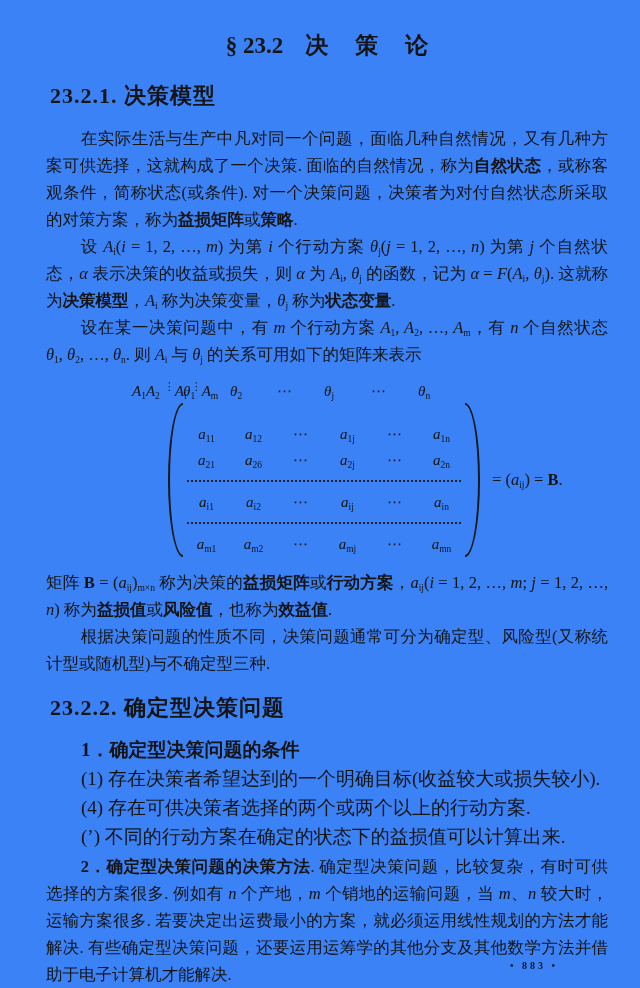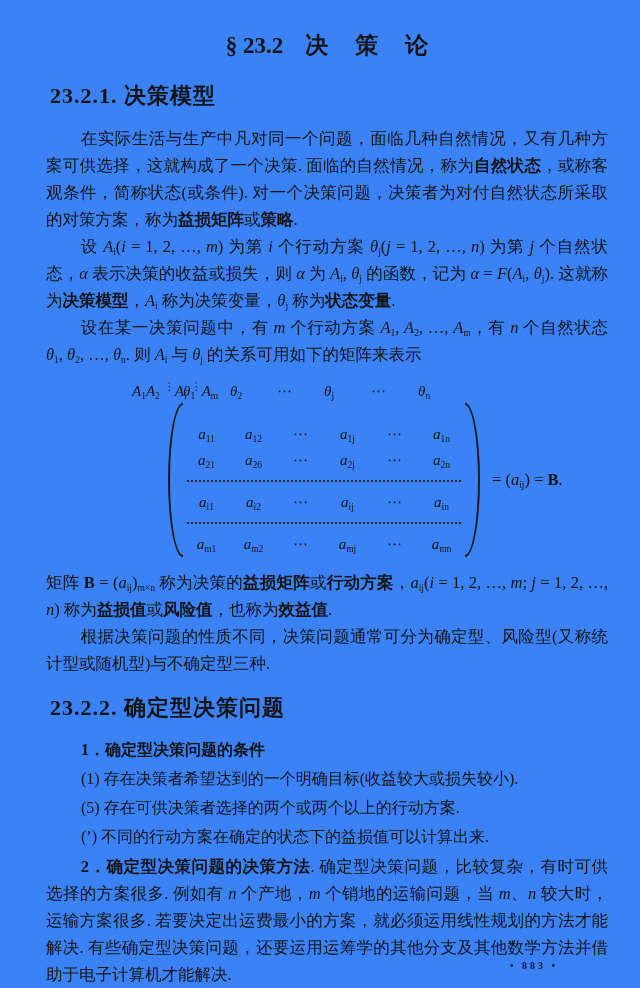--- a/index.html
+++ b/index.html
@@ -33,21 +33,21 @@
     line-height:27px;
     text-align:justify;
     margin:0;
   }
   p.indent{text-indent:2.1em;}
   p.body b{font-weight:bold;}
   p.body i, .mx i{font-style:italic;font-family:"Liberation Serif","DejaVu Serif",serif;}
   sub{font-size:9.5px;vertical-align:-3px;line-height:0;}
   .cond-list{margin:2px 0 2px 0;}
   .cond-line{
-    font-size:16px;
+    font-size:19px;
     line-height:29px;
     margin:0 0 0 35px;
     text-align:left;
   }
   .cond-line b{font-weight:bold;}
   
   .mx{
     display:flex;
     margin:10px 0 12px 86px;
     font-size:15px;
@@ -175,21 +175,21 @@
 
   <p class="body">矩阵 <b>B</b> = (<i>a</i><sub>ij</sub>)<sub>m×n</sub> 称为决策的<b>益损矩阵</b>或<b>行动方案</b>，<i>a</i><sub>ij</sub>(<i>i</i> = 1, 2, …, <i>m</i>; <i>j</i> = 1, 2, …, <i>n</i>) 称为<b>益损值</b>或<b>风险值</b>，也称为<b>效益值</b>.</p>
 
   <p class="body indent">根据决策问题的性质不同，决策问题通常可分为确定型、风险型(又称统计型或随机型)与不确定型三种.</p>
 
   <div class="sec-heading second">23.2.2. 确定型决策问题</div>
 
   <div class="cond-list">
     <div class="cond-line"><b>1．确定型决策问题的条件</b></div>
     <div class="cond-line">(1) 存在决策者希望达到的一个明确目标(收益较大或损失较小).</div>
-    <div class="cond-line">(5) 存在可供决策者选择的两个或两个以上的行动方案.</div>
+    <div class="cond-line">(4) 存在可供决策者选择的两个或两个以上的行动方案.</div>
     <div class="cond-line">(ʼ) 不同的行动方案在确定的状态下的益损值可以计算出来.</div>
   </div>
 
   <p class="body indent"><b>2．确定型决策问题的决策方法</b>. 确定型决策问题，比较复杂，有时可供选择的方案很多. 例如有 <i>n</i> 个产地，<i>m</i> 个销地的运输问题，当 <i>m</i>、<i>n</i> 较大时，运输方案很多. 若要决定出运费最小的方案，就必须运用线性规划的方法才能解决. 有些确定型决策问题，还要运用运筹学的其他分支及其他数学方法并借助于电子计算机才能解决.</p>
 
   <div class="pageno">• 883 •</div>
 
 </div>
 
 </body></html>

